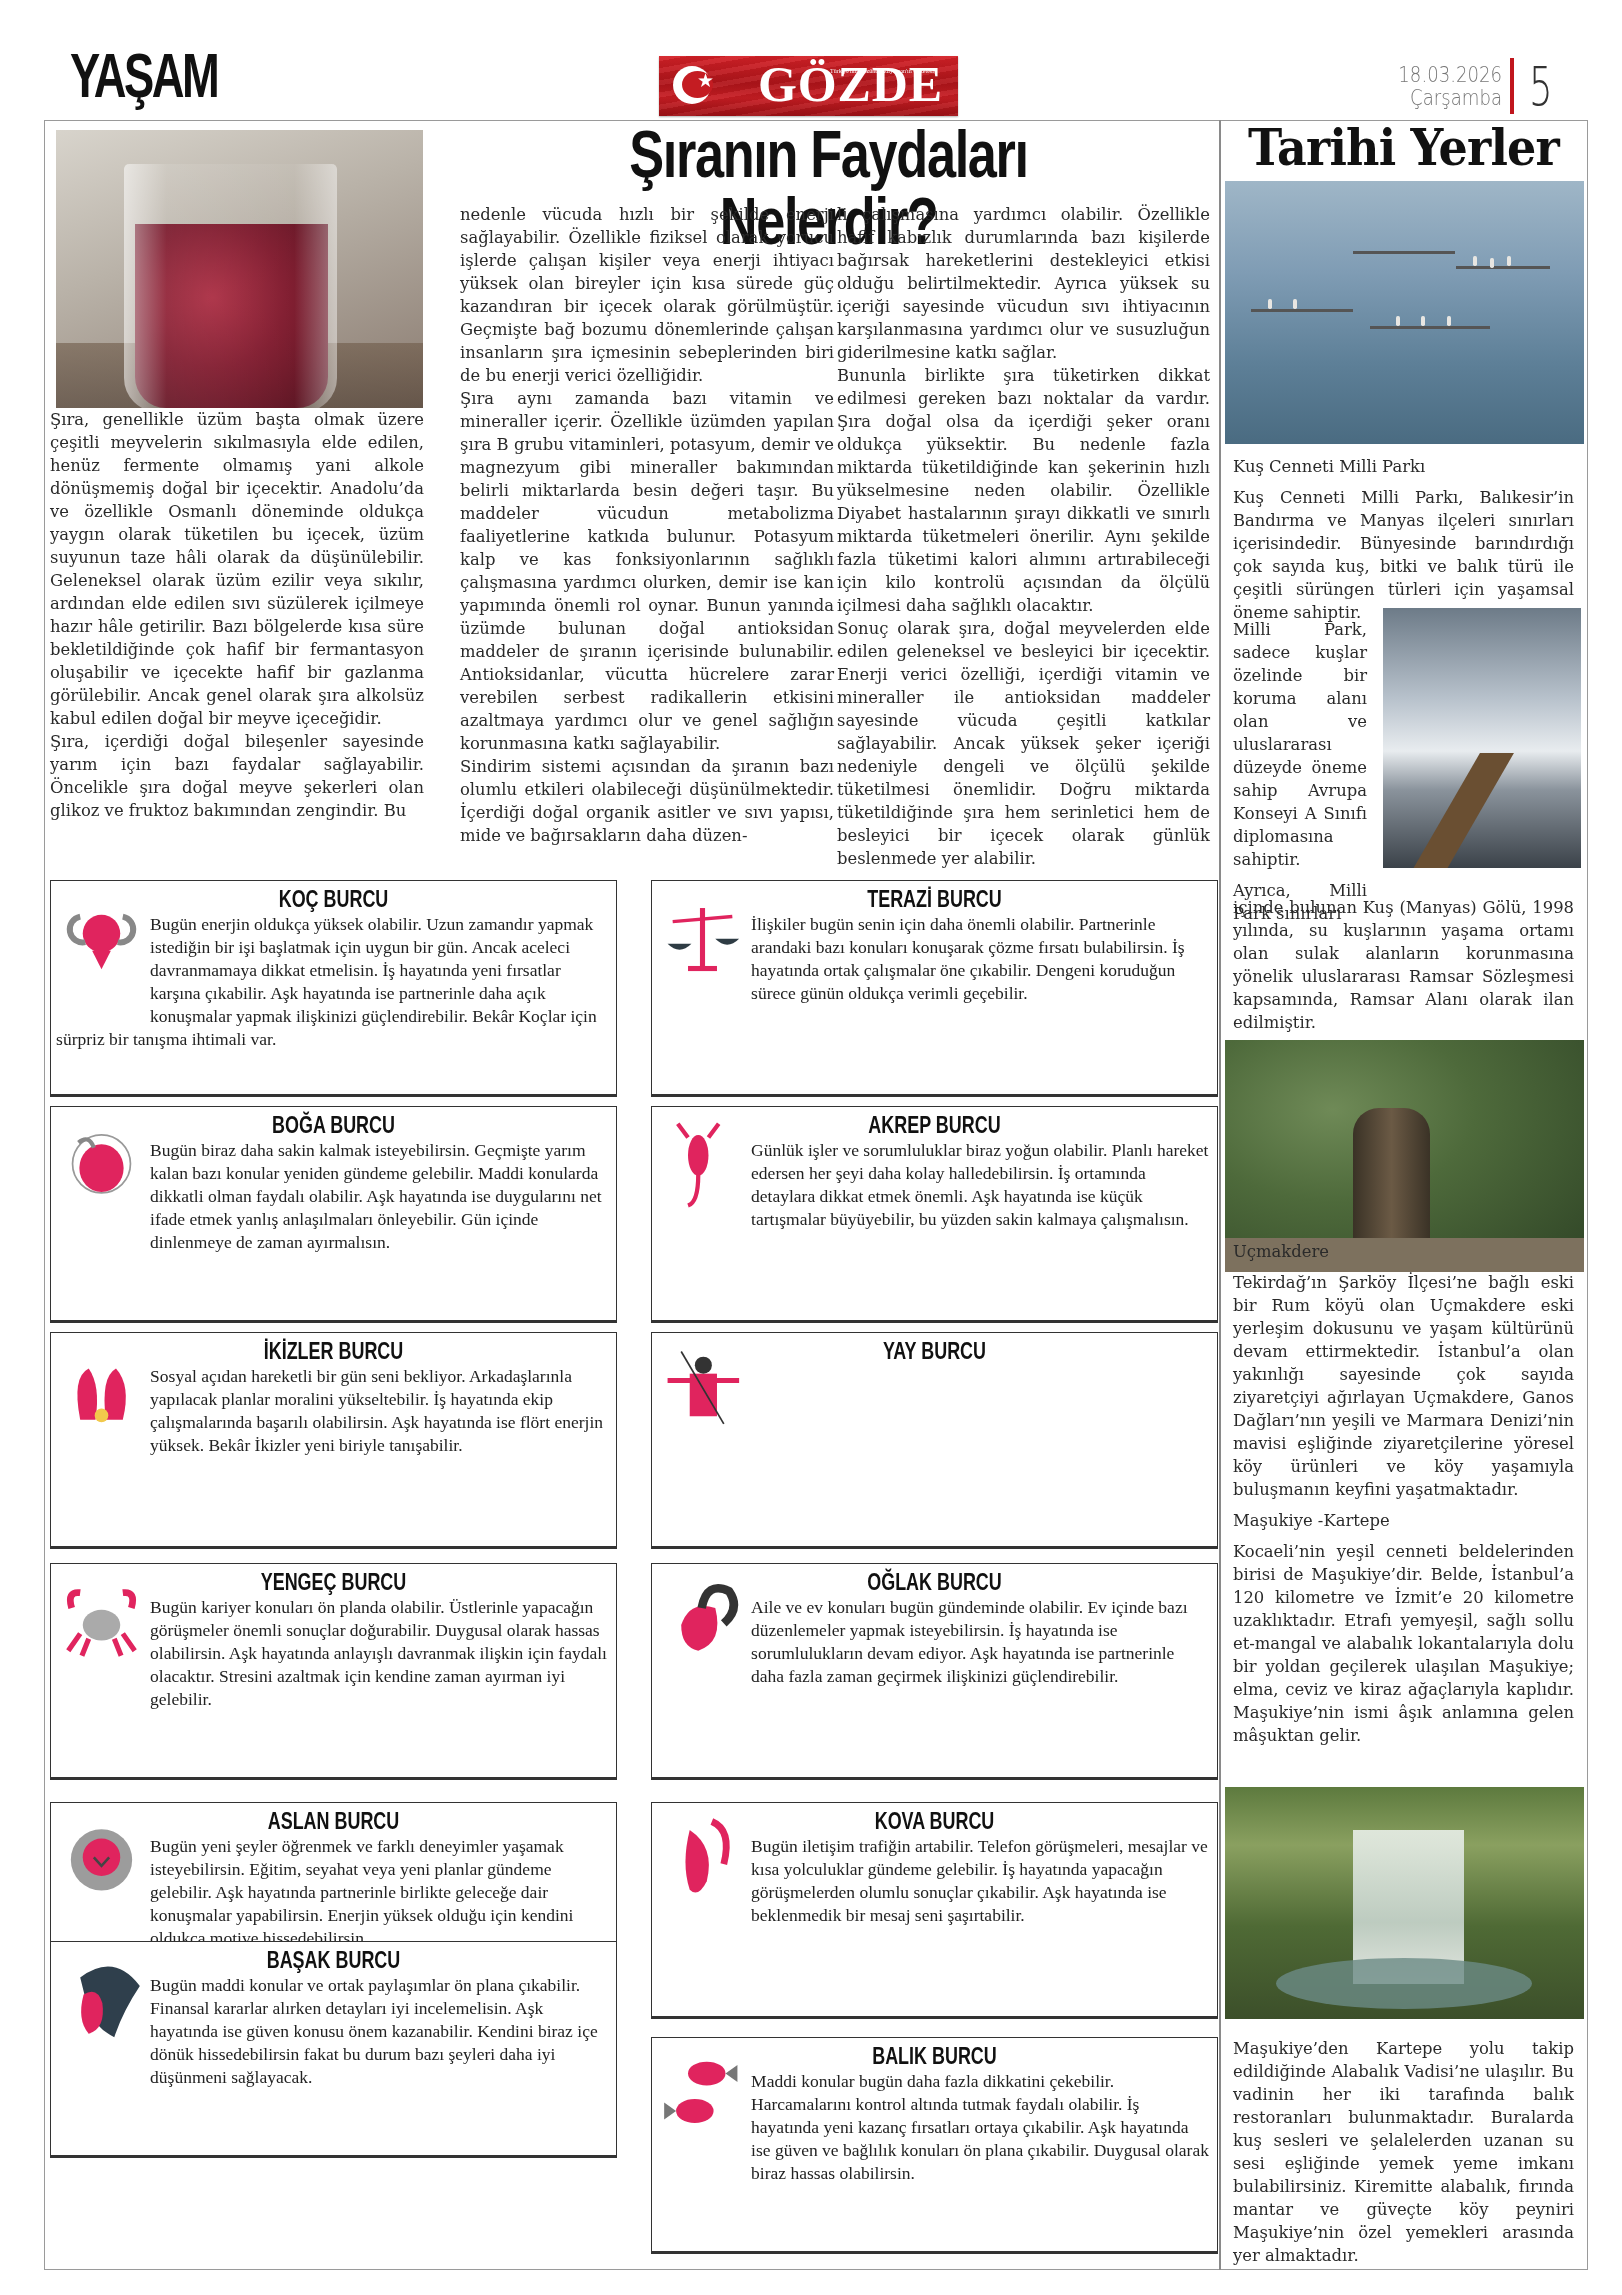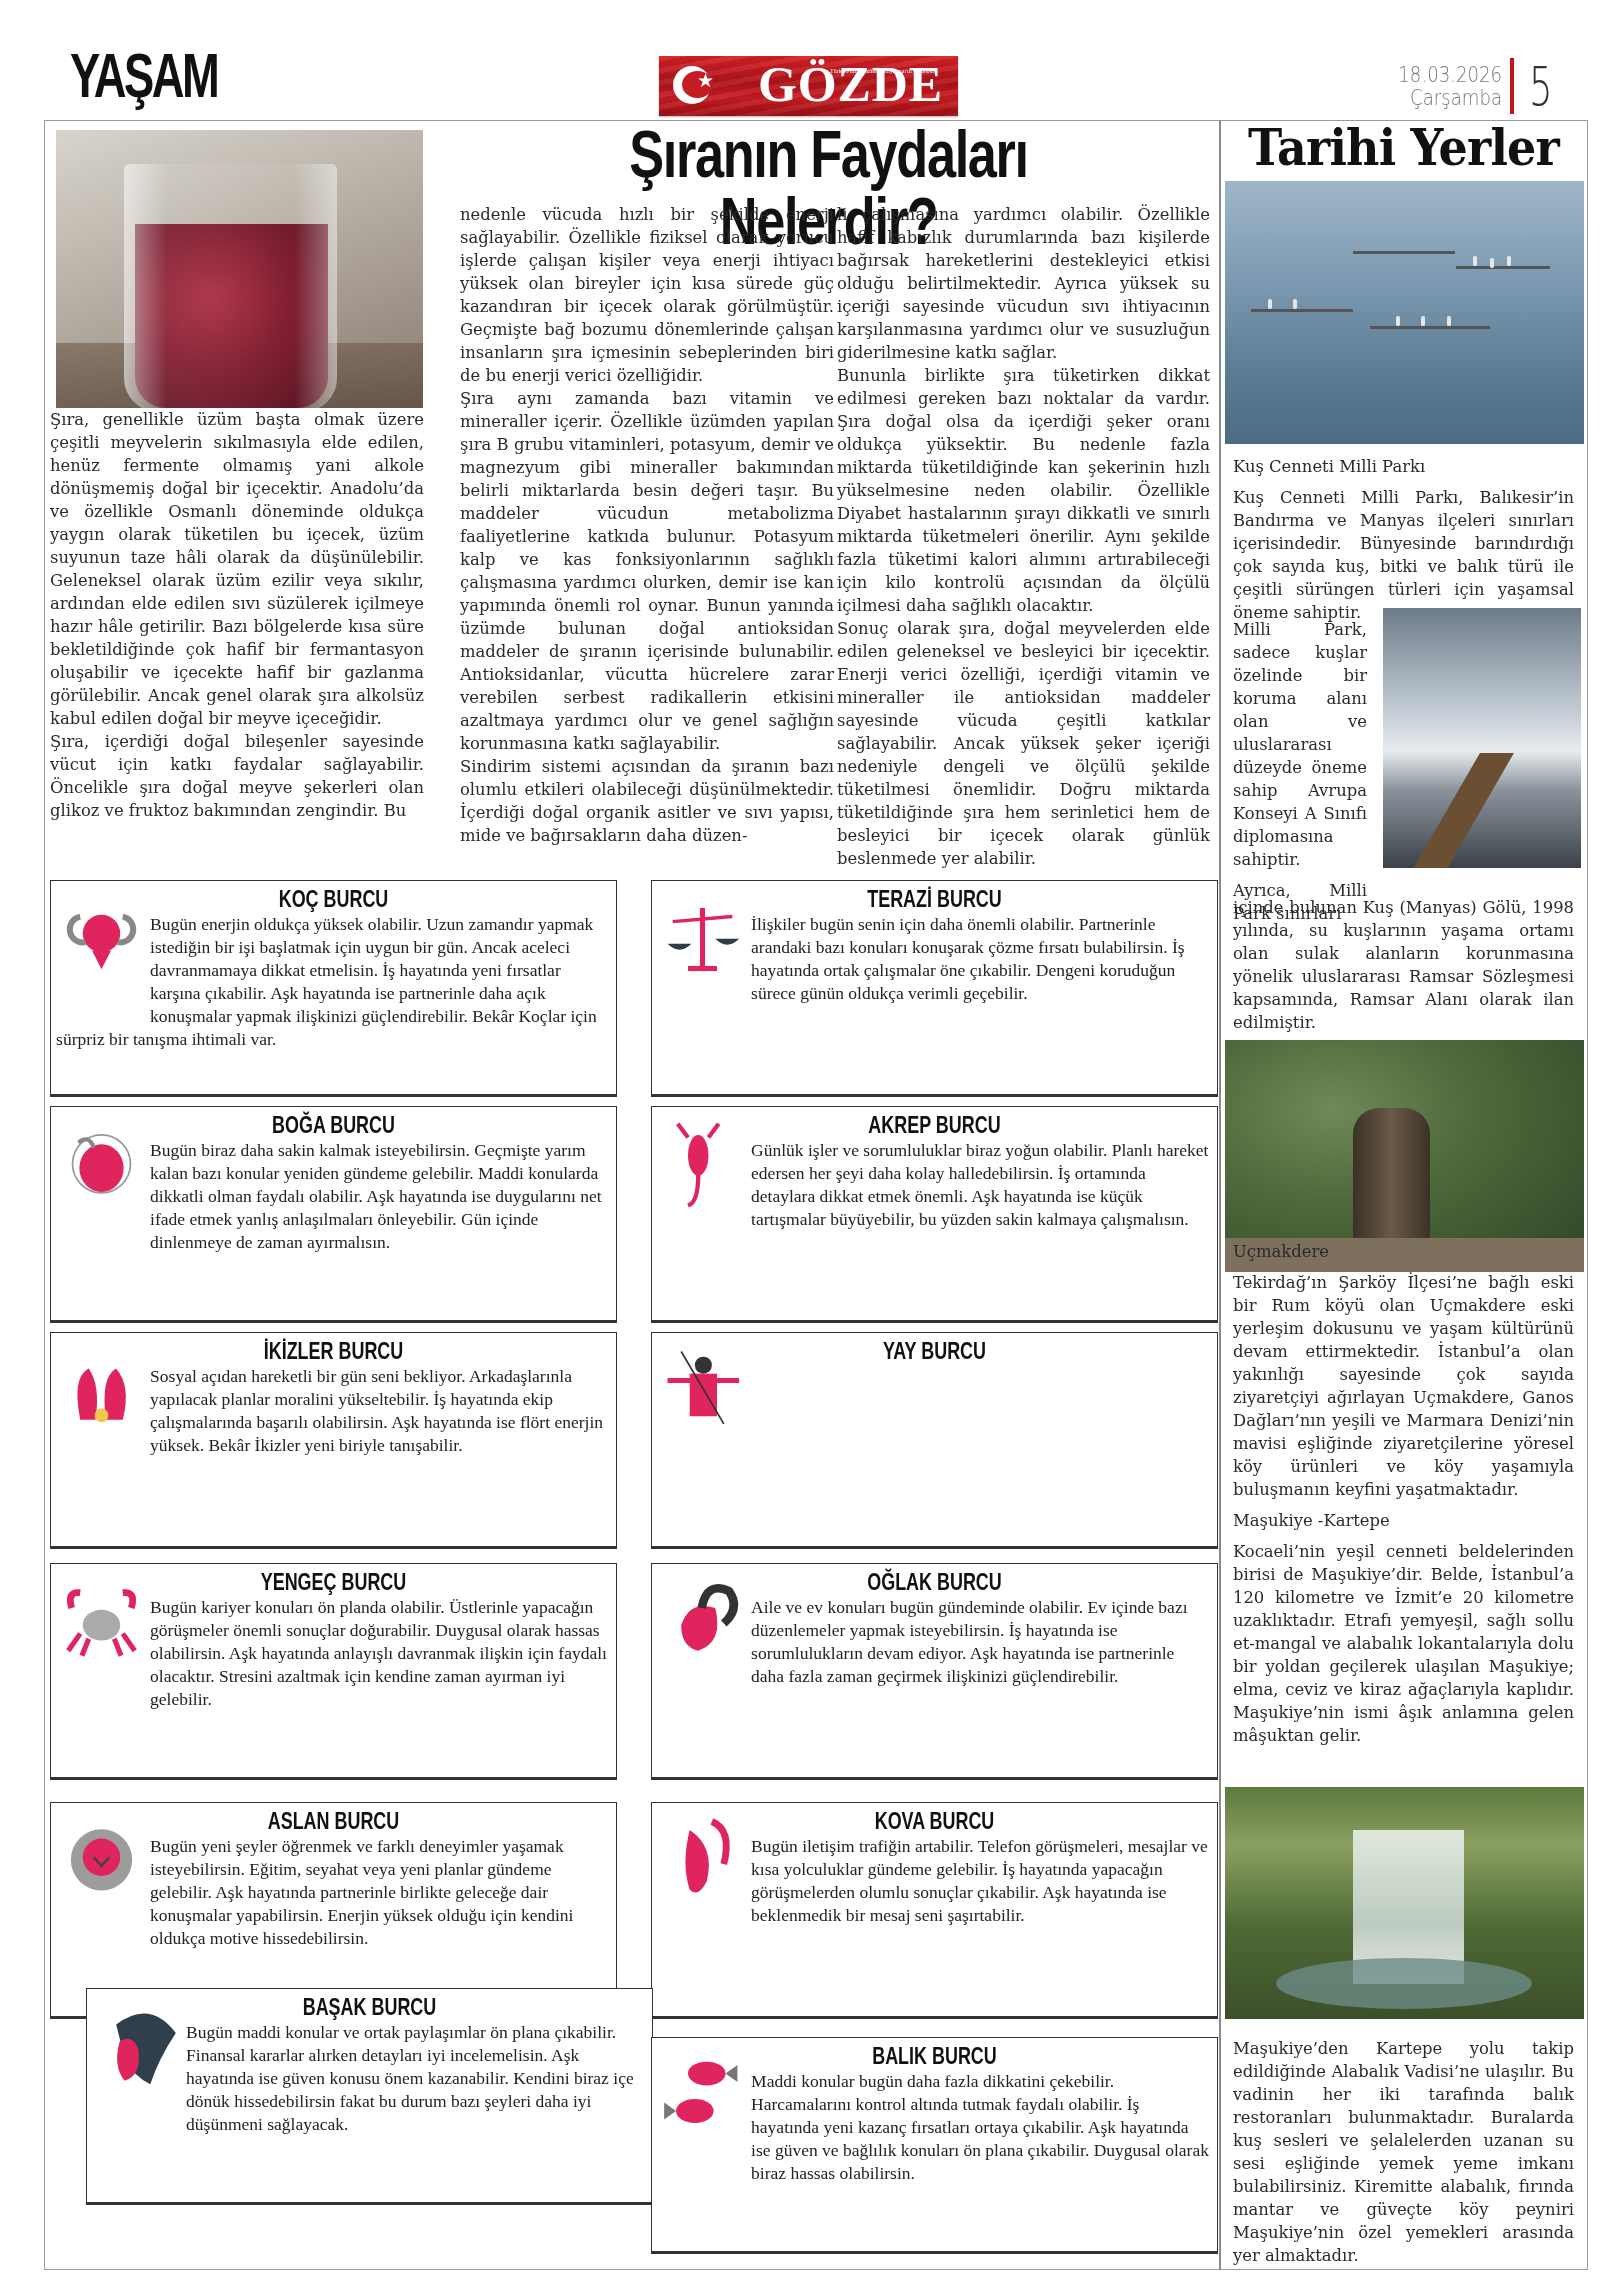--- a/index.html
+++ b/index.html
@@ -99,21 +99,21 @@
 
 <div class="abs drink-img">
   <div class="table"></div>
   <div class="juice"></div>
   <div class="glass"></div>
 </div>
 <div class="abs headline">Şıranın Faydaları Nelerdir?</div>
 
 <div class="abs col col1">
   <p>Şıra, genellikle üzüm başta olmak üzere çeşitli meyvelerin sıkılmasıyla elde edilen, henüz fermente olmamış yani alkole dönüşmemiş doğal bir içecektir. Anadolu’da ve özellikle Osmanlı döneminde oldukça yaygın olarak tüketilen bu içecek, üzüm suyunun taze hâli olarak da düşünülebilir. Geleneksel olarak üzüm ezilir veya sıkılır, ardından elde edilen sıvı süzülerek içilmeye hazır hâle getirilir. Bazı bölgelerde kısa süre bekletildiğinde çok hafif bir fermantasyon oluşabilir ve içecekte hafif bir gazlanma görülebilir. Ancak genel olarak şıra alkolsüz kabul edilen doğal bir meyve içeceğidir.</p>
-  <p>Şıra, içerdiği doğal bileşenler sayesinde vücut için katkı faydalar sağlayabilir. Öncelikle şıra doğal meyve şekerleri olan glikoz ve fruktoz bakımından zengindir. Bu</p>
+  <p>Şıra, içerdiği doğal bileşenler sayesinde yarım için bazı faydalar sağlayabilir. Öncelikle şıra doğal meyve şekerleri olan glikoz ve fruktoz bakımından zengindir. Bu</p>
 </div>
 <div class="abs col col2">
   <p>nedenle vücuda hızlı bir şekilde enerji sağlayabilir. Özellikle fiziksel olarak yorucu işlerde çalışan kişiler veya enerji ihtiyacı yüksek olan bireyler için kısa sürede güç kazandıran bir içecek olarak görülmüştür. Geçmişte bağ bozumu dönemlerinde çalışan insanların şıra içmesinin sebeplerinden biri de bu enerji verici özelliğidir.</p>
   <p>Şıra aynı zamanda bazı vitamin ve mineraller içerir. Özellikle üzümden yapılan şıra B grubu vitaminleri, potasyum, demir ve magnezyum gibi mineraller bakımından belirli miktarlarda besin değeri taşır. Bu maddeler vücudun metabolizma faaliyetlerine katkıda bulunur. Potasyum kalp ve kas fonksiyonlarının sağlıklı çalışmasına yardımcı olurken, demir ise kan yapımında önemli rol oynar. Bunun yanında üzümde bulunan doğal antioksidan maddeler de şıranın içerisinde bulunabilir. Antioksidanlar, vücutta hücrelere zarar verebilen serbest radikallerin etkisini azaltmaya yardımcı olur ve genel sağlığın korunmasına katkı sağlayabilir.</p>
   <p>Sindirim sistemi açısından da şıranın bazı olumlu etkileri olabileceği düşünülmektedir. İçerdiği doğal organik asitler ve sıvı yapısı, mide ve bağırsakların daha düzen-</p>
 </div>
 <div class="abs col col3">
   <p>li çalışmasına yardımcı olabilir. Özellikle hafif kabızlık durumlarında bazı kişilerde bağırsak hareketlerini destekleyici etkisi olduğu belirtilmektedir. Ayrıca yüksek su içeriği sayesinde vücudun sıvı ihtiyacının karşılanmasına yardımcı olur ve susuzluğun giderilmesine katkı sağlar.</p>
   <p>Bununla birlikte şıra tüketirken dikkat edilmesi gereken bazı noktalar da vardır. Şıra doğal olsa da içerdiği şeker oranı oldukça yüksektir. Bu nedenle fazla miktarda tüketildiğinde kan şekerinin hızlı yükselmesine neden olabilir. Özellikle Diyabet hastalarının şırayı dikkatli ve sınırlı miktarda tüketmeleri önerilir. Aynı şekilde fazla tüketimi kalori alımını artırabileceği için kilo kontrolü açısından da ölçülü içilmesi daha sağlıklı olacaktır.</p>
   <p>Sonuç olarak şıra, doğal meyvelerden elde edilen geleneksel ve besleyici bir içecektir. Enerji verici özelliği, içerdiği vitamin ve mineraller ile antioksidan maddeler sayesinde vücuda çeşitli katkılar sağlayabilir. Ancak yüksek şeker içeriği nedeniyle dengeli ve ölçülü şekilde tüketilmesi önemlidir. Doğru miktarda tüketildiğinde şıra hem serinletici hem de besleyici bir içecek olarak günlük beslenmede yer alabilir.</p>
@@ -205,21 +205,21 @@
     <div class="h-text"><span class="float"></span><span class="txt">Bugün yeni şeyler öğrenmek ve farklı deneyimler yaşamak isteyebilirsin. Eğitim, seyahat veya yeni planlar gündeme gelebilir. Aşk hayatında partnerinle birlikte geleceğe dair konuşmalar yapabilirsin. Enerjin yüksek olduğu için kendini oldukça motive hissedebilirsin.</span></div>
   </div>
     <div class="hbox" style="left: 651px; top: 1802px;">
     <svg class="h-icon" viewBox="0 0 90 108">
         <path d="M30 20 Q60 40 50 80 Q40 100 30 90 Q20 60 30 20Z" fill="#e0245e"></path>
         <path d="M56 10 Q80 20 70 60" stroke="#e0245e" stroke-width="8" fill="none"></path>
       </svg>
     <div class="h-title">KOVA BURCU</div>
     <div class="h-text"><span class="float"></span><span class="txt">Bugün iletişim trafiğin artabilir. Telefon görüşmeleri, mesajlar ve kısa yolculuklar gündeme gelebilir. İş hayatında yapacağın görüşmelerden olumlu sonuçlar çıkabilir. Aşk hayatında ise beklenmedik bir mesaj seni şaşırtabilir.</span></div>
   </div>
-    <div class="hbox" style="left: 50px; top: 1988px; margin-left: 36px;">
+    <div class="hbox" style="left: 50px; top: 1941px;">
     <svg class="h-icon" viewBox="0 0 90 108">
         <path d="M20 30 Q60 0 90 40 Q70 70 60 100 Q40 90 30 70Z" fill="#2f3f4c"></path>
         <path d="M24 50 Q40 40 46 60 Q50 90 30 96 Q16 80 24 50Z" fill="#e0245e"></path>
       </svg>
     <div class="h-title">BAŞAK BURCU</div>
     <div class="h-text"><span class="float"></span><span class="txt">Bugün maddi konular ve ortak paylaşımlar ön plana çıkabilir. Finansal kararlar alırken detayları iyi incelemelisin. Aşk hayatında ise güven konusu önem kazanabilir. Kendini biraz içe dönük hissedebilirsin fakat bu durum bazı şeyleri daha iyi düşünmeni sağlayacak.</span></div>
   </div>
     <div class="hbox" style="left: 651px; top: 2037px;">
     <svg class="h-icon" viewBox="0 0 90 108">
         <ellipse cx="50" cy="30" rx="22" ry="14" fill="#e0245e"></ellipse>

